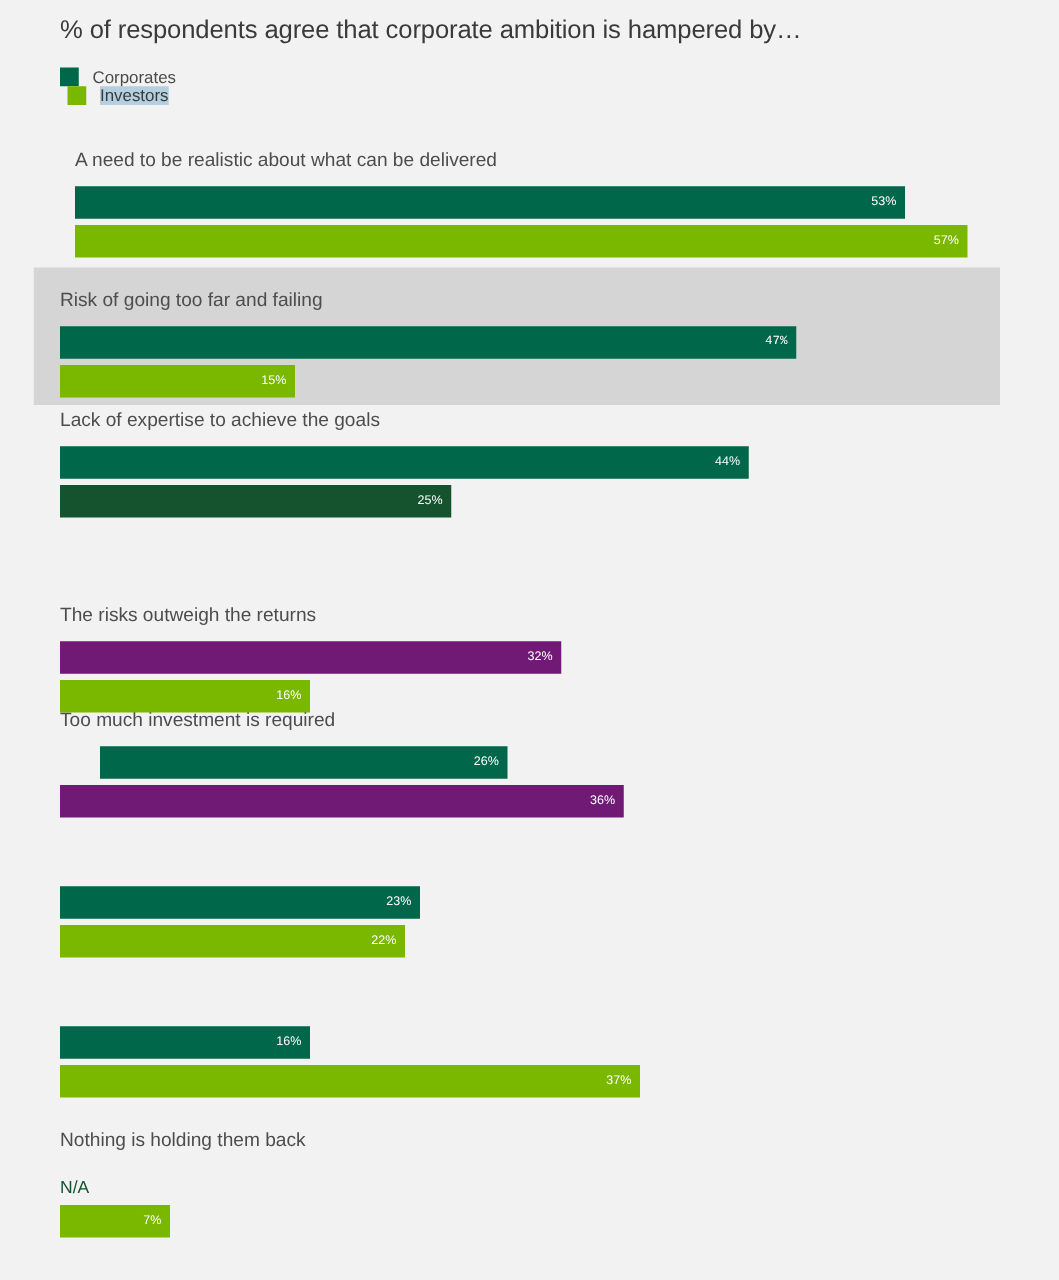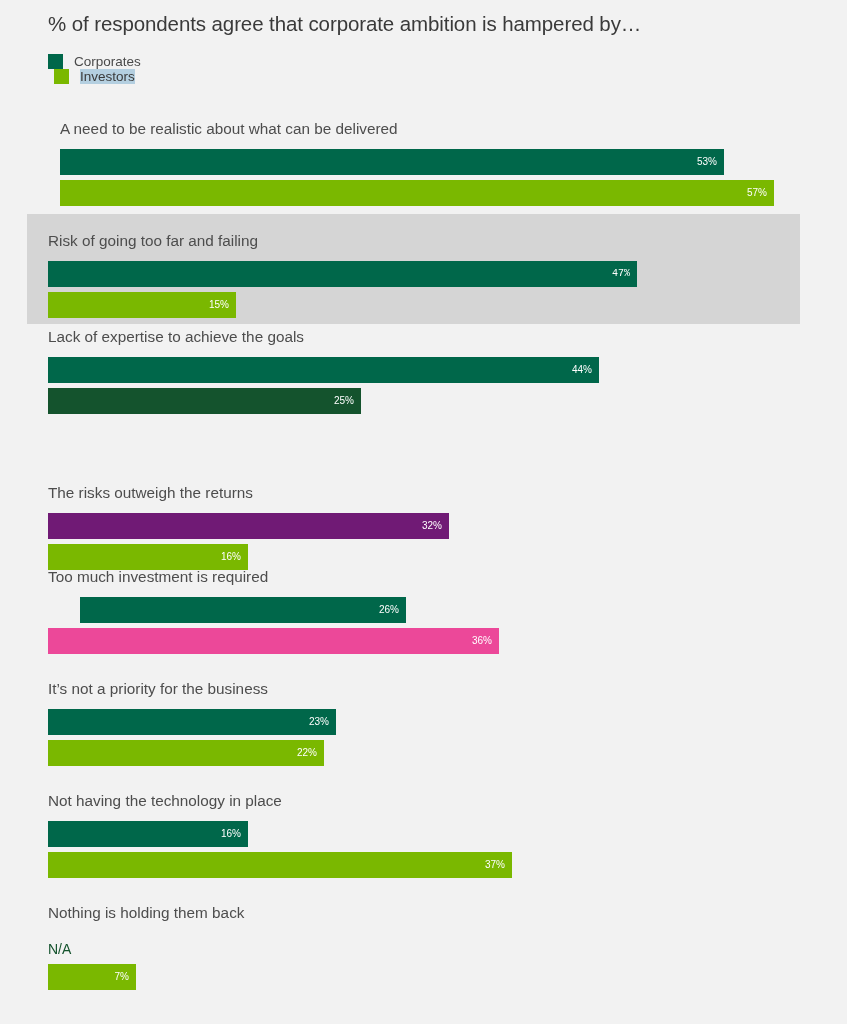--- a/index.html
+++ b/index.html
@@ -190,40 +190,38 @@
         </div>
       </div>
       <div class="group" style="top: 568px;">
         <div class="group-label">Too much investment is required</div>
         <div class="bar-row" style="top: 29px; width: 326px;">
           <div class="bar" style="width: 100%; background: rgb(0, 103, 74); margin-left: 32px;">
             <span class="bar-value">26%</span>
           </div>
         </div>
         <div class="bar-row" style="top: 60px; width: 451px;">
-          <div class="bar" style="width: 100%; background: #ec4899;">
+          <div class="bar" style="width: 100%; background: #701a75;">
             <span class="bar-value">36%</span>
           </div>
         </div>
       </div>
       <div class="group" style="top: 680px;">
-        <div class="group-label">It’s not a priority for the business</div>
         <div class="bar-row" style="top: 29px; width: 288px;">
           <div class="bar" style="width: 100%; background: rgb(0, 103, 74);">
             <span class="bar-value">23%</span>
           </div>
         </div>
         <div class="bar-row" style="top: 60px; width: 276px;">
           <div class="bar" style="width: 100%; background: rgb(122, 184, 0);">
             <span class="bar-value">22%</span>
           </div>
         </div>
       </div>
       <div class="group" style="top: 792px;">
-        <div class="group-label">Not having the technology in place</div>
         <div class="bar-row" style="top: 29px; width: 200px;">
           <div class="bar" style="width: 100%; background: rgb(0, 103, 74);">
             <span class="bar-value">16%</span>
           </div>
         </div>
         <div class="bar-row" style="top: 60px; width: 464px;">
           <div class="bar" style="width: 100%; background: rgb(122, 184, 0);">
             <span class="bar-value">37%</span>
           </div>
         </div>

